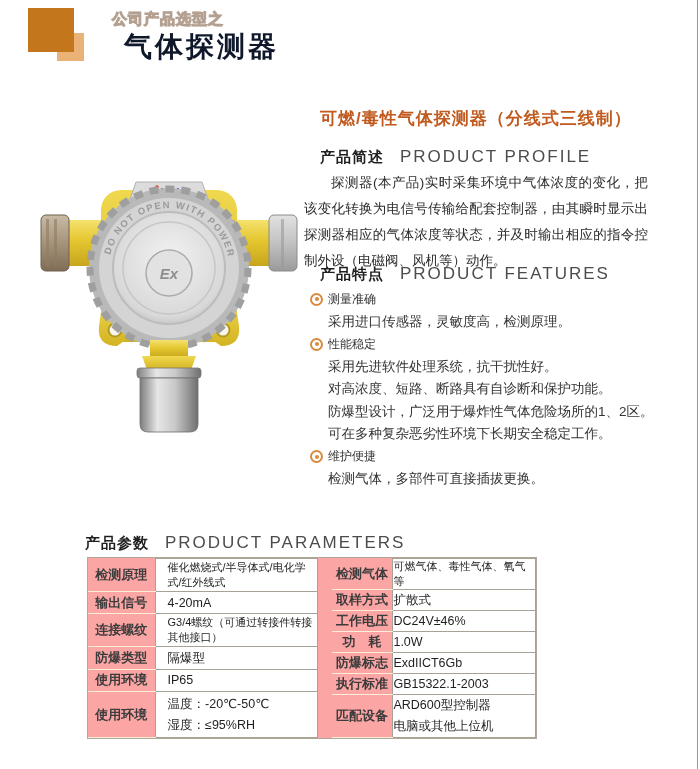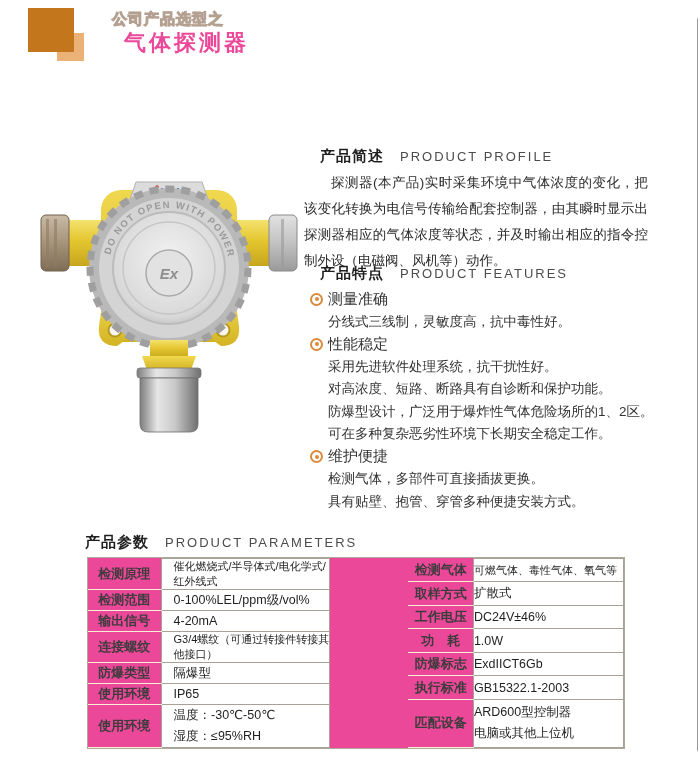--- a/index.html
+++ b/index.html
@@ -1,52 +1,52 @@
 <!DOCTYPE html>
 <html><head>
 <meta charset="utf-8">
 <style>
   html,body{margin:0;padding:0;background:#ffffff;}
   body{font-family:"Liberation Sans","DejaVu Sans",sans-serif;}
-  #page{position:relative;width:700px;height:769px;background:#ffffff;overflow:hidden;border-radius:30px;}
+  #page{position:relative;width:700px;height:769px;background:#ffffff;overflow:hidden;}
 
   
   .sq{position:absolute;}
   #sq-light{left:57px;top:33px;width:27px;height:28px;background:#eab277;}
   #sq-dark{left:28px;top:8px;width:46px;height:44px;background:#c4761d;}
   #eyebrow{position:absolute;left:112px;top:10px;font-size:15px;font-weight:bold;letter-spacing:1px;
     color:#fdf8f2;-webkit-text-stroke:1px #b3a090;text-shadow:0 0 1px #b3a090;}
-  #page-title{position:absolute;left:124px;top:28px;font-size:22px;font-weight:bold;color:#ec4899;letter-spacing:3px;font-family:Liberation Mono, monospace;}
+  #page-title{position:absolute;left:124px;top:28px;font-size:28px;font-weight:bold;color:#0f172a;letter-spacing:3px;font-family:Liberation Mono, monospace;}
 
   
   #right-rule{position:absolute;left:697px;top:0;width:1px;height:769px;background:#9a9a9a;}
 
   
   #detector{position:absolute;left:33px;top:140px;}
 
   
   #product-title{position:absolute;left:320px;top:107px;width:360px;font-size:17px;font-weight:bold;color:#c05a1e;letter-spacing:1px;}
   .sec-head{position:absolute;white-space:nowrap;}
   .sec-head .zh{font-size:15px;font-weight:bold;color:#1f1f1f;letter-spacing:1px;}
-  .sec-head .en{font-size:13px;color:#4c4c4c;letter-spacing:2px;margin-left:16px;font-family:"Liberation Sans",sans-serif;}
+  .sec-head .en{font-size:17px;color:#4c4c4c;letter-spacing:2px;margin-left:16px;font-family:"Liberation Sans",sans-serif;}
   #profile-head{left:320px;top:147px;}
   #profile-text{position:absolute;left:304px;top:170px;width:344px;font-size:13.5px;line-height:26px;
     color:#2b2b2b;text-indent:2em;text-align:justify;}
   #features-head{left:320px;top:264px;}
   #features{position:absolute;left:310px;top:288px;width:360px;}
-  .feat-title{display:flex;align-items:center;height:22.5px;font-size:15px;color:#333;}
+  .feat-title{display:flex;align-items:center;height:22.5px;font-size:12px;color:#333;}
   .bullet{width:9px;height:9px;border:2px solid #d98a3c;border-radius:50%;display:inline-flex;
     align-items:center;justify-content:center;margin-right:5px;flex:0 0 auto;}
   .bullet i{width:4px;height:4px;border-radius:50%;background:#d98a3c;}
   .feat-detail{margin-left:18px;height:22.5px;line-height:22.5px;font-size:13.5px;color:#333;white-space:nowrap;}
 
   
   #params-head{left:85px;top:533px;}
-  #ptable{position:absolute;left:87px;top:557px;width:538px;background:#ec4899;
-    border:1px solid #b1a898;display:flex;box-sizing:border-box;gap:32px;}
+  #ptable{position:absolute;left:87px;top:557px;width:450px;background:#fca5a5;
+    border:1px solid #b1a898;display:flex;box-sizing:border-box;}
   #ptable table{border-collapse:collapse;table-layout:fixed;}
   #ptable td{padding:0;vertical-align:middle;}
   td.lab{text-align:center;font-weight:bold;font-size:13px;color:#3c3c3c;border-bottom:1px solid #faeed8;}
   td.val{background:#ffffff;border:1px solid #a8a198;font-size:12.5px;color:#1f1f1f;padding:0 7px;}
   td.val.small{font-size:11px;letter-spacing:0;}
   #tbl-left td.lab{width:86px;}
   #tbl-left td.val{width:171px;padding-left:12px;}
   #tbl-right td.lab{width:73px;}
   #tbl-right td.val{width:166px;}
   #ptable tr{height:21px;}
@@ -141,92 +141,88 @@
     </g>
 
     <g>
       <rect x="117" y="200" width="38" height="18" fill="url(#yel)"></rect>
       <path d="M 109,216 L 163,216 L 158,230 L 114,230 Z" fill="url(#yelH)"></path>
       <rect x="104" y="228" width="64" height="10" rx="3" fill="url(#steel)" stroke="#777" stroke-width="0.8"></rect>
       <path d="M 107,238 L 165,238 L 165,284 Q 165,292 157,292 L 115,292 Q 107,292 107,284 Z" fill="url(#steel)" stroke="#6d6d6d" stroke-width="0.8"></path>
     </g>
   </svg>
 
+  <div id="product-title">可燃/毒性气体探测器（分线式三线制）</div>
 
   <div class="sec-head" id="profile-head">
     <span class="zh">产品简述</span><span class="en">PRODUCT PROFILE</span>
   </div>
   <div id="profile-text">探测器(本产品)实时采集环境中气体浓度的变化，把该变化转换为电信号传输给配套控制器，由其瞬时显示出探测器相应的气体浓度等状态，并及时输出相应的指令控制外设（电磁阀、风机等）动作。</div>
 
   <div class="sec-head" id="features-head">
     <span class="zh">产品特点</span><span class="en">PRODUCT FEATURES</span>
   </div>
   <div id="features">
     <div class="feat-title">
       <span class="bullet">
           <i></i>
         </span>
       <span>测量准确</span>
     </div>
-    <div class="feat-detail">分线式三线制，灵敏度高，抗中毒性好。</div>
+    <div class="feat-detail">采用进口传感器，灵敏度高，检测原理。</div>
     <div class="feat-title">
       <span class="bullet">
           <i></i>
         </span>
       <span>性能稳定</span>
     </div>
     <div class="feat-detail">采用先进软件处理系统，抗干扰性好。</div>
     <div class="feat-detail">对高浓度、短路、断路具有自诊断和保护功能。</div>
     <div class="feat-detail">防爆型设计，广泛用于爆炸性气体危险场所的1、2区。</div>
     <div class="feat-detail">可在多种复杂恶劣性环境下长期安全稳定工作。</div>
     <div class="feat-title">
       <span class="bullet">
           <i></i>
         </span>
       <span>维护便捷</span>
     </div>
     <div class="feat-detail">检测气体，多部件可直接插拔更换。</div>
-    <div class="feat-detail">具有贴壁、抱管、穿管多种便捷安装方式。</div>
   </div>
 
   <div class="sec-head" id="params-head">
     <span class="zh">产品参数</span><span class="en">PRODUCT PARAMETERS</span>
   </div>
 
   <div id="ptable">
     <table id="tbl-left">
       <tbody>
           <tr>
         <td class="lab">检测原理</td>
         <td class="val small">催化燃烧式/半导体式/电化学式/红外线式</td>
       </tr>
       <tr>
-        <td class="lab">检测范围</td>
-        <td class="val">0-100%LEL/ppm级/vol%</td>
-      </tr>
-      <tr>
         <td class="lab">输出信号</td>
         <td class="val">4-20mA</td>
       </tr>
       <tr>
         <td class="lab">连接螺纹</td>
         <td class="val small">G3/4螺纹（可通过转接件转接其他接口）</td>
       </tr>
       <tr>
         <td class="lab">防爆类型</td>
         <td class="val">隔爆型</td>
       </tr>
       <tr>
         <td class="lab">使用环境</td>
         <td class="val">IP65</td>
       </tr>
       <tr class="dbl">
         <td class="lab">使用环境</td>
         <td class="val two-line">
-          <div>温度：-30℃-50℃</div>
+          <div>温度：-20℃-50℃</div>
           <div>湿度：≤95%RH</div>
         </td>
       </tr>
     </tbody>
       </table>
 
     <div class="gutter"></div>
 
     <table id="tbl-right">
       <tbody>

